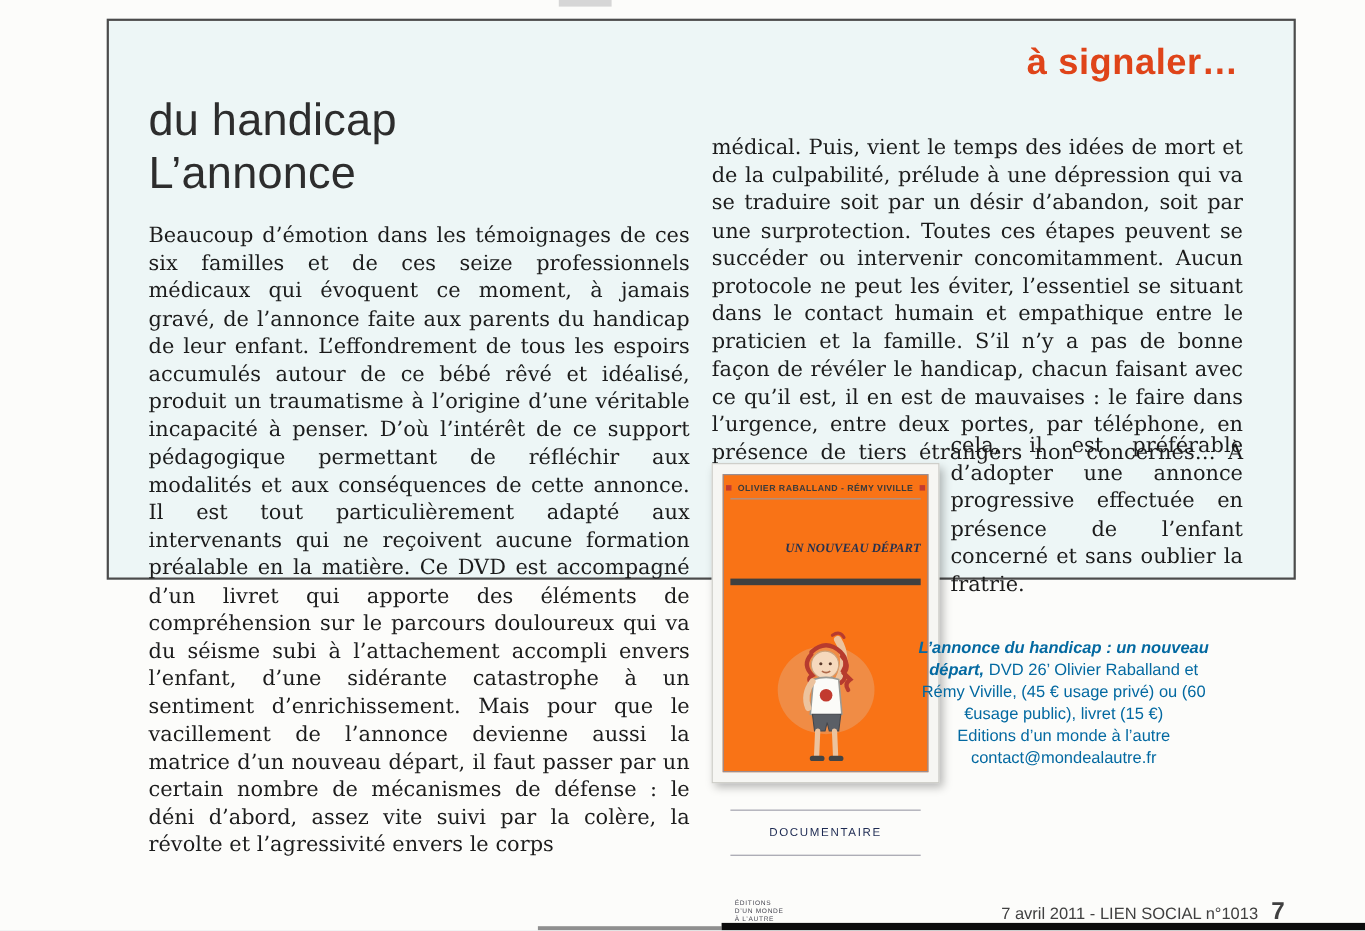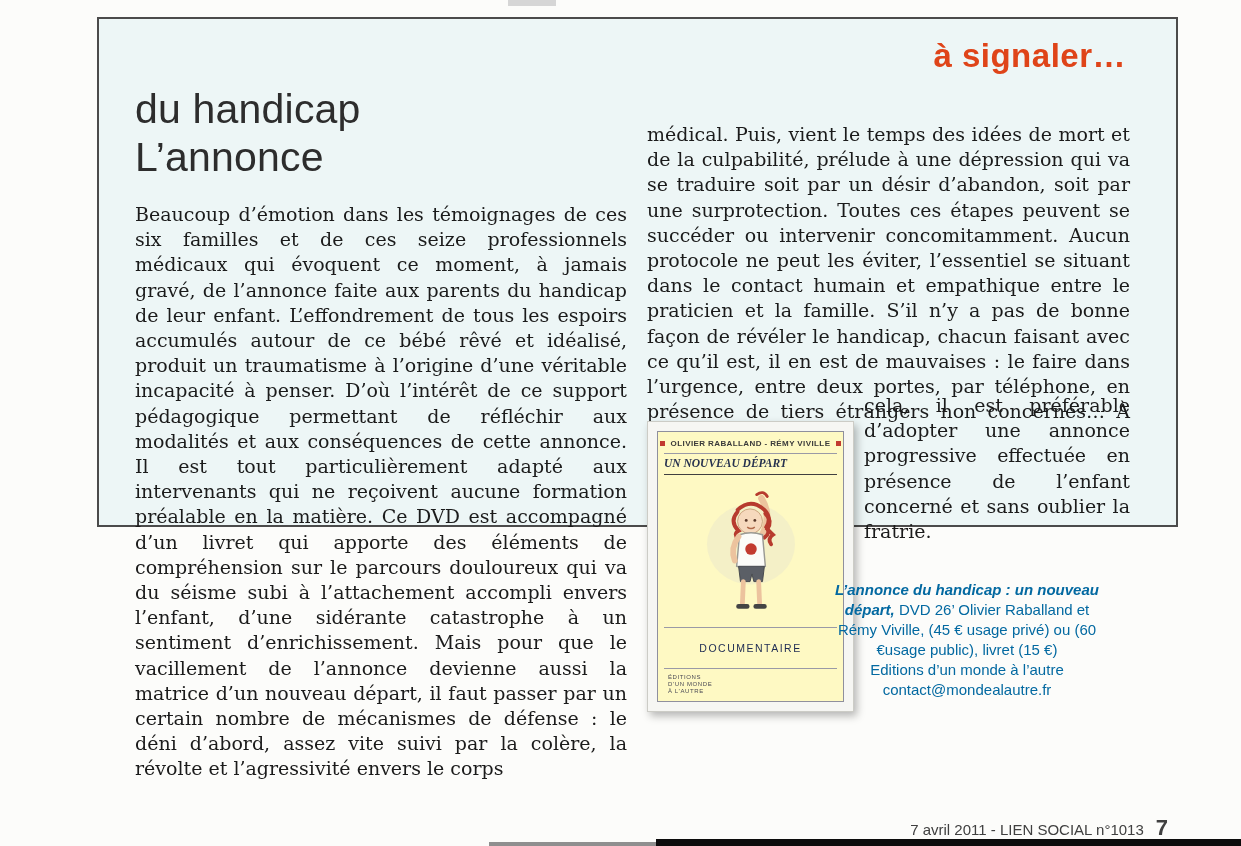--- a/index.html
+++ b/index.html
@@ -46,43 +46,44 @@
   .dvd-card {
     position: absolute; left: 548px; top: 402px;
     width: 207px; height: 291px;
     background: #f6f6f3;
     border: 1px solid #ccccc6;
     box-shadow: 3px 4px 8px rgba(0,0,0,.28);
     padding: 9px;
   }
   .dvd-cover {
     width: 100%; height: 100%;
-    background: #fef9c3;
+    background: #f97316;
     border: 1px solid #8f8f9d;
     display: flex; flex-direction: column;
     padding: 7px 6px 6px 6px;
+    gap: 36px;
   }
   .dvd-authors {
     display: flex; align-items: center; justify-content: center; gap: 6px;
     font-size: 8px; font-weight: bold; letter-spacing: .4px;
     color: #3a3a3a; white-space: nowrap;
     padding-bottom: 5px; border-bottom: 1px solid #9a9aa6;
   }
   .red-sq { width: 5px; height: 5px; background: #c23a2f; flex: 0 0 auto; }
   .dvd-title {
     margin-top: 7px; text-align: center;
     font-family: "Liberation Serif", serif;
     font-size: 14px; font-weight: bold; letter-spacing: .3px;
     color: #1d2a52;
   }
   .dvd-subtitle {
-    margin-top: 3px; text-align: left;
+    margin-top: 3px; text-align: right;
     font-family: "Liberation Serif", serif; font-style: italic;
     font-size: 11.5px; font-weight: bold; color: #27324f;
-    padding-bottom: 5px; border-bottom: 1px solid #404040;
+    padding-bottom: 21px; border-bottom: 6px solid #404040;
   }
   .dvd-illustration { flex: 1; display: flex; align-items: center; justify-content: center; }
   .dvd-genre {
     text-align: center;
     font-size: 10.5px; font-weight: normal; letter-spacing: 1.5px;
     color: #1d2a52;
     border-top: 1px solid #9a9aa6; border-bottom: 1px solid #9a9aa6;
     padding: 14px 0;
   }
   .dvd-publisher {

